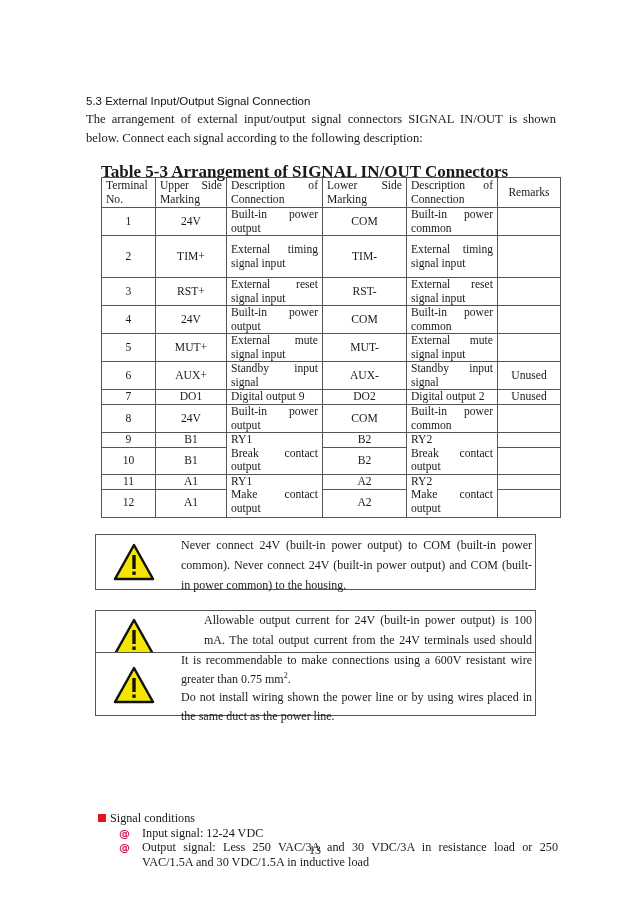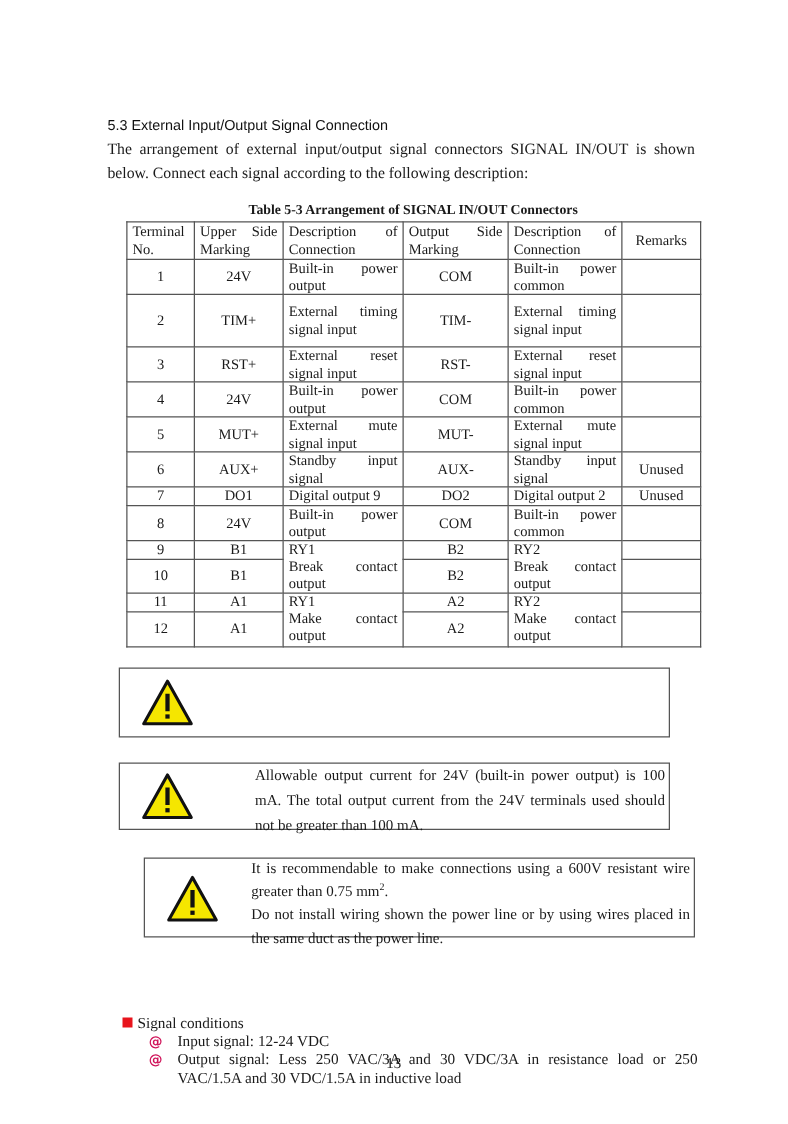--- a/index.html
+++ b/index.html
@@ -1,19 +1,19 @@
 <!DOCTYPE html>
 <html><head>
 <meta charset="utf-8">
 <style>
   html, body { margin: 0; padding: 0; background: #ffffff; }
   body { width: 630px; height: 899px; position: relative; overflow: hidden; color: #1a1a1a; font-family: "DejaVu Serif", serif; }
   .section-title { position: absolute; left: 86px; top: 95px; font-family: "Liberation Sans", sans-serif; font-size: 11.5px; color: #111; text-align: right; }
   .intro { position: absolute; left: 86px; top: 110px; width: 470px; font-family: "Liberation Serif", serif; font-size: 12.6px; line-height: 19px; text-align: justify; text-align-last: left; }
-  .table-caption { position: absolute; left: 101px; top: 162px; width: 459px; text-align: center; font-family: "Liberation Serif", serif; font-size: 11px; font-weight: bold; }
+  .table-caption { position: absolute; left: 101px; top: 162px; width: 459px; font-family: "Liberation Serif", serif; font-size: 17px; font-weight: bold; }
   table.sig { position: absolute; left: 101px; top: 177px; border-collapse: collapse; font-family: "Liberation Serif", serif; font-size: 11.6px; line-height: 13.5px; }
   table.sig td { border: 1px solid #555; padding: 0 4px; vertical-align: middle; }
   table.sig td.c { text-align: center; }
   table.sig td.j { text-align: justify; text-align-last: left; }
   .warn { position: absolute; left: 95px; width: 439px; border: 1px solid #555; background: #fff; }
   .warn .icon { position: absolute; left: 17px; width: 42px; height: 38px; }
   .warn .text { position: absolute; left: 85px; right: 3px; font-family: "Liberation Serif", serif; font-size: 12px; line-height: 20px; text-align: justify; }
   .bullets { position: absolute; left: 98px; top: 767px; width: 460px; font-family: "Liberation Serif", serif; font-size: 12.2px; line-height: 14.5px; }
   .b-main { position: relative; padding-left: 12px; margin-top: 44px; }
   .b-main .sq { position: absolute; left: 0; top: 3px; width: 8px; height: 8px; background: #e8141c; }
@@ -36,21 +36,21 @@
       <col style="width:96px">
       <col style="width:84px">
       <col style="width:91px">
       <col style="width:63px">
   </colgroup>
   <tbody>
       <tr style="height:30px">
     <td class="j">Terminal No.</td>
     <td class="j">Upper Side Marking</td>
     <td class="j">Description of Connection</td>
-    <td class="j">Output Side Marking</td>
+    <td class="j">Lower Side Marking</td>
     <td class="j">Description of Connection</td>
     <td class="c">Remarks</td>
   </tr>
   <tr style="height:25px">
     <td class="c">1</td>
     <td class="c">24V</td>
     <td class="j">Built-in power output</td>
     <td class="c">COM</td>
     <td class="j">Built-in power common</td>
     <td class="c"></td>
@@ -153,32 +153,33 @@
   </tr>
 </tbody>
   </table>
 
 <div class="warn" style="top:534px;height:54px;">
   <svg class="icon" viewBox="0 0 42 38" style="top:8px;">
     <polygon points="21,2 40,36 2,36" fill="#f5e600" stroke="#111" stroke-width="2.5" stroke-linejoin="round"></polygon>
     <rect x="19.3" y="12" width="3.4" height="14" fill="#111"></rect>
     <rect x="19.3" y="28.5" width="3.4" height="3.4" fill="#111"></rect>
   </svg>
+  <div class="text" style="top:0px;">Never connect 24V (built-in power output) to COM (built-in power common). Never connect 24V (built-in power output) and COM (built-in power common) to the housing.</div>
 </div>
 
 <div class="warn" style="top:610px;height:52px;">
   <svg class="icon" viewBox="0 0 42 38" style="top:7px;">
     <polygon points="21,2 40,36 2,36" fill="#f5e600" stroke="#111" stroke-width="2.5" stroke-linejoin="round"></polygon>
     <rect x="19.3" y="12" width="3.4" height="14" fill="#111"></rect>
     <rect x="19.3" y="28.5" width="3.4" height="3.4" fill="#111"></rect>
   </svg>
   <div class="text" style="top:-1px;margin-left:23px;">Allowable output current for 24V (built-in power output) is 100 mA. The total output current from the 24V terminals used should not be greater than 100 mA.</div>
 </div>
 
-<div class="warn" style="top:686px;height:62px;margin-left:20px;">
+<div class="warn" style="top:652px;height:62px;">
   <svg class="icon" viewBox="0 0 42 38" style="top:13px;">
     <polygon points="21,2 40,36 2,36" fill="#f5e600" stroke="#111" stroke-width="2.5" stroke-linejoin="round"></polygon>
     <rect x="19.3" y="12" width="3.4" height="14" fill="#111"></rect>
     <rect x="19.3" y="28.5" width="3.4" height="3.4" fill="#111"></rect>
   </svg>
   <div class="text" style="top:0px;">
     <div style="line-height:15px;text-align:justify;"><span>It is recommendable to make connections using a 600V resistant wire greater than 0.75 mm</span><sup style="font-size:8px;">2</sup><span>.</span></div>
     <div style="line-height:19px;margin-top:1px;text-align:justify;">Do not install wiring shown the power line or by using wires placed in the same duct as the power line.</div>
   </div>
 </div>

